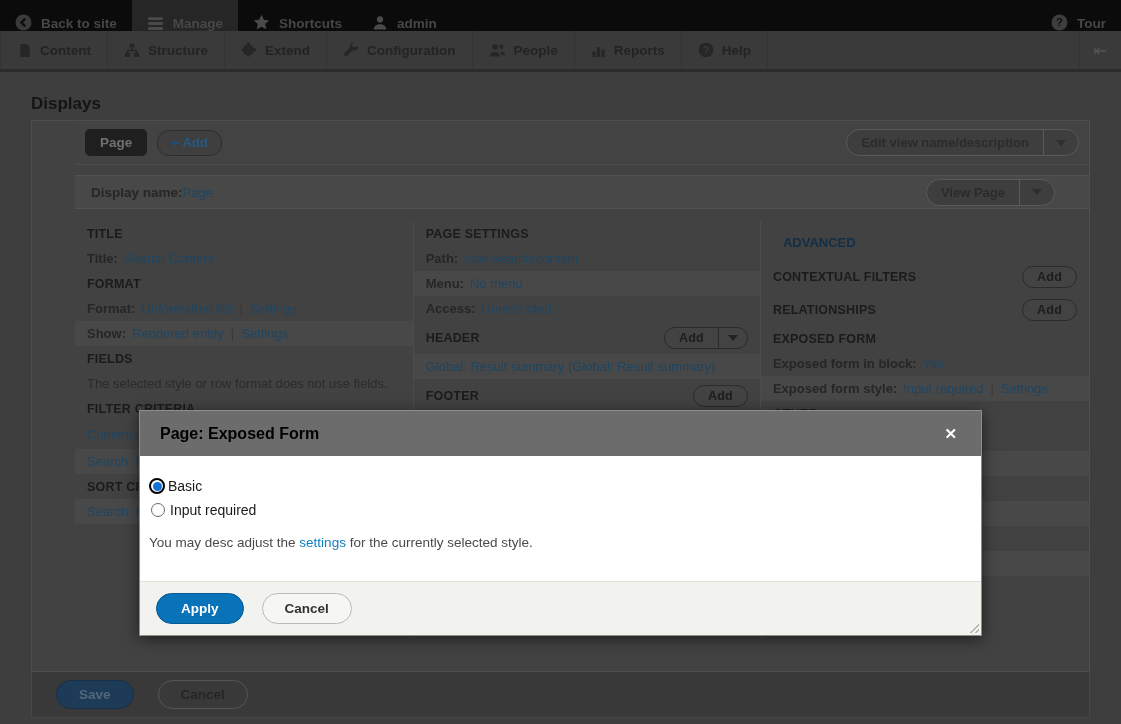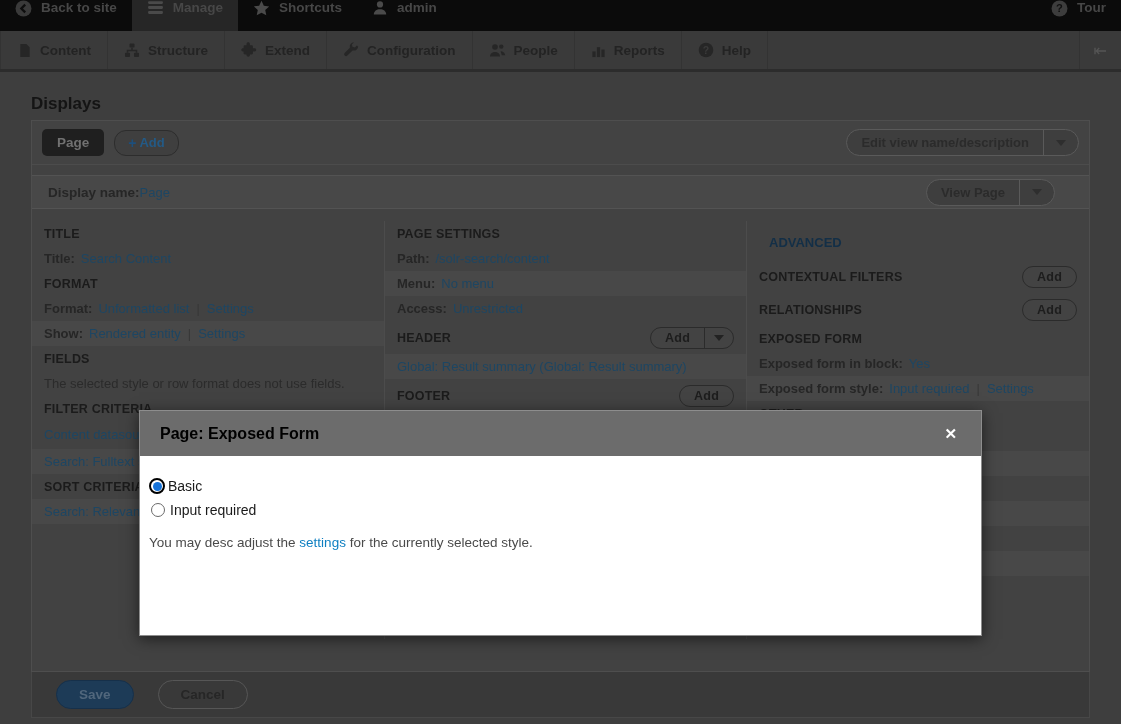--- a/index.html
+++ b/index.html
@@ -1,36 +1,36 @@
 <!DOCTYPE html>
 <html><head>
 <meta charset="utf-8">
 <style>
   * { margin:0; padding:0; box-sizing:border-box; }
   html,body { width:1121px; height:724px; overflow:hidden; }
   body { font-family:"Liberation Sans", sans-serif; background:#3e3e3e; position:relative; }
 
   
   .tb-top { position:absolute; left:0; top:0; width:100%; height:31px; background:#0b0b0b; display:flex; align-items:stretch; }
-  .tb-item { display:flex; align-items:flex-start; gap:9px; padding:0 15px; color:#474747; font-weight:bold; font-size:13.5px; cursor:pointer; }
+  .tb-item { display:flex; align-items:flex-end; gap:9px; padding:0 15px; color:#474747; font-weight:bold; font-size:13.5px; cursor:pointer; }
   .tb-item.active { background:#262626; }
   .tb-spacer { flex:1; }
   .tb-top svg { display:block; }
 
   
   .tb-tray { position:absolute; left:0; top:31px; width:100%; height:41px; background:#3a3a3a; border-bottom:3px solid #2c2c2c; display:flex; align-items:stretch; }
   .tray-item { display:flex; align-items:center; gap:8px; padding:8px 16px; color:#232323; font-weight:bold; font-size:13.5px; border-right:1px solid #333; cursor:pointer; }
   .tray-item:first-child { border-left:1px solid #333; }
   .tray-item svg { display:block; }
   .tray-toggle { margin-left:auto; color:#555; font-size:16px; display:flex; align-items:center; padding:0 14px; border-left:1px solid #333; cursor:pointer; }
 
   
   .page-title { position:absolute; left:31px; top:94px; font-size:17px; font-weight:bold; color:#141414; }
 
-  .vcontainer { position:absolute; left:31px; top:120px; width:1059px; height:552px; background:#424242; border:1px solid #4e4e4e; }
+  .vcontainer { position:absolute; left:31px; top:120px; width:1059px; height:552px; background:#424242; border:1px solid #4e4e4e;padding-left:43px; }
 
   
   .tabs-row { height:44px; display:flex; align-items:center; padding:0 10px; border-bottom:1px solid #4c4c4c; background:#434343; }
   .display-tab { background:#1f1f1f; color:#717171; font-weight:bold; font-size:13.5px; padding:6px 15px; border-radius:5px; margin-right:10px; cursor:pointer; }
   .add-display { background:#3f3f3f; border:1px solid #2d2d2d; border-radius:12px; padding:4px 13px; font-weight:bold; font-size:13px; color:#235a86; cursor:pointer; display:flex; align-items:center; gap:3px; }
   .add-display .plus { color:#1d4f7c; font-size:14px; }
   .tabs-right { margin-left:auto; }
 
   
   .split-btn { display:inline-flex; align-items:stretch; border:1px solid #5a5a5a; border-radius:14px; overflow:hidden; background:#3e3e3e; cursor:pointer; }
@@ -407,13 +407,18 @@
     <div class="radio-line">
       <span class="radio-un"></span>
       <span class="rl">Input required</span>
     </div>
     <div class="modal-note">
       <span>You may desc adjust the </span>
       <a>settings</a>
       <span> for the currently selected style.</span>
     </div>
   </div>
+  <div class="modal-f">
+    <button class="btn-apply">Apply</button>
+    <button class="btn-cancel">Cancel</button>
+    <span class="resize-handle"></span>
+  </div>
 </div>
 
 </body></html>

